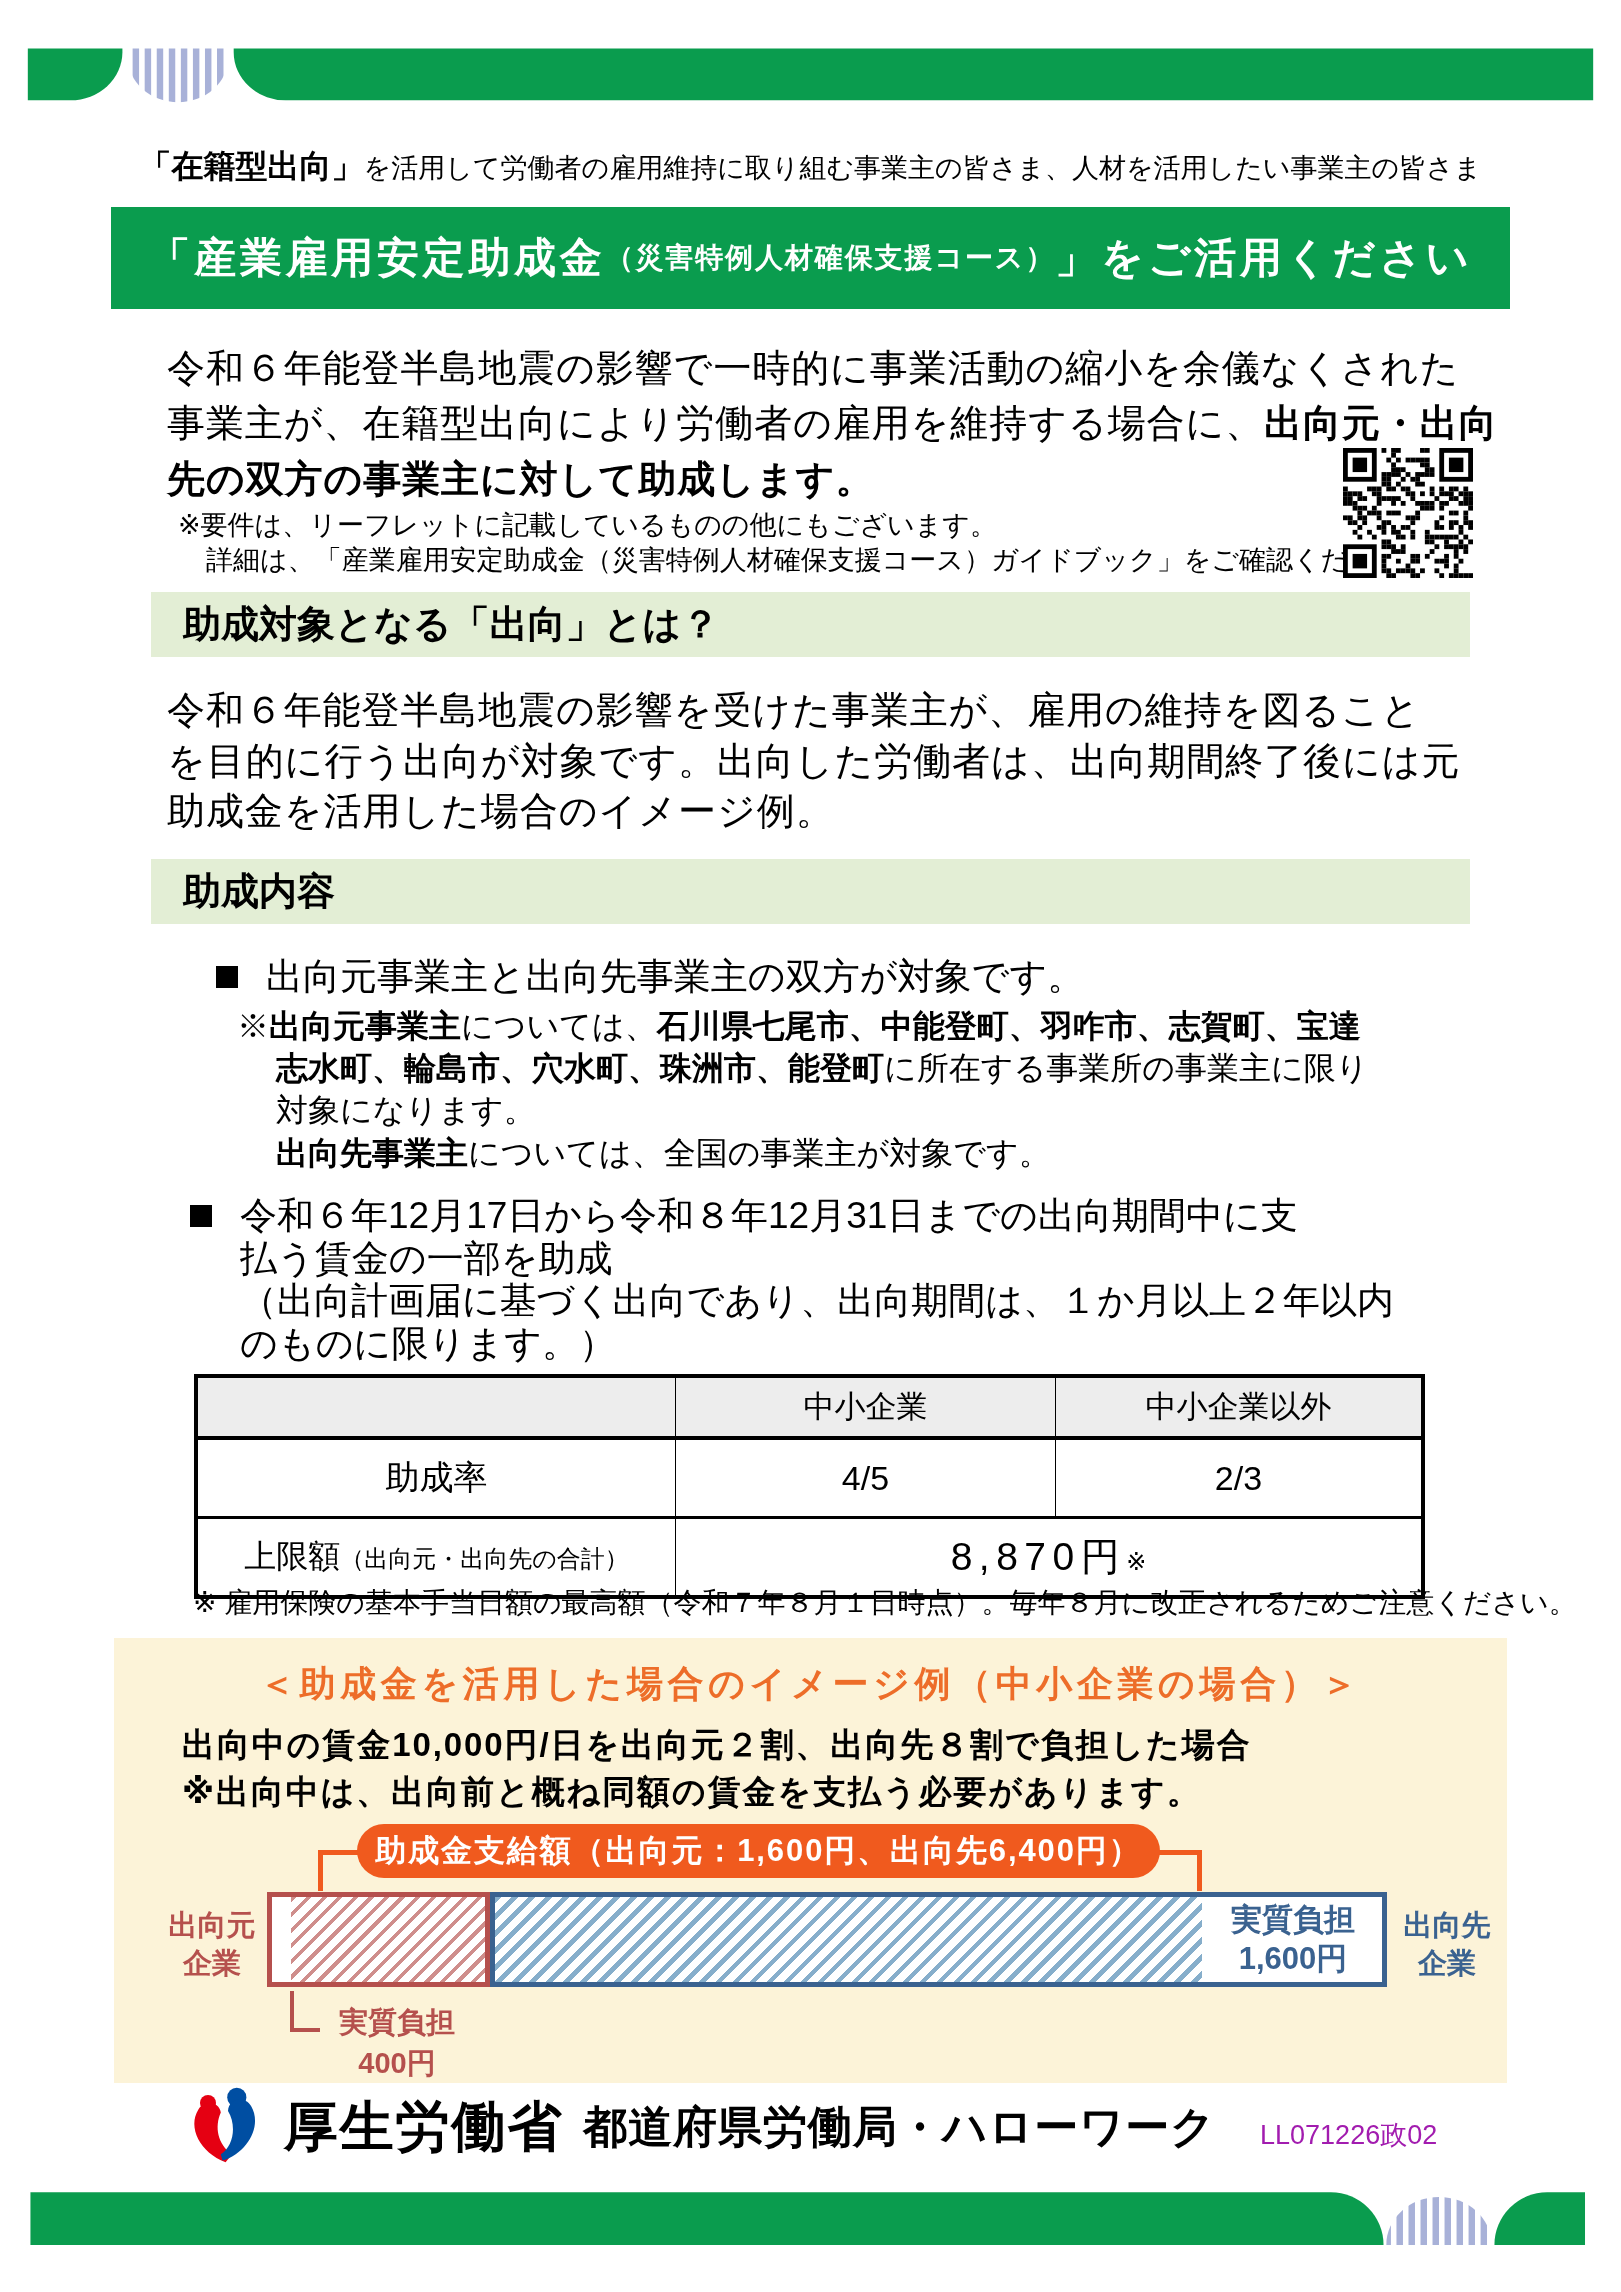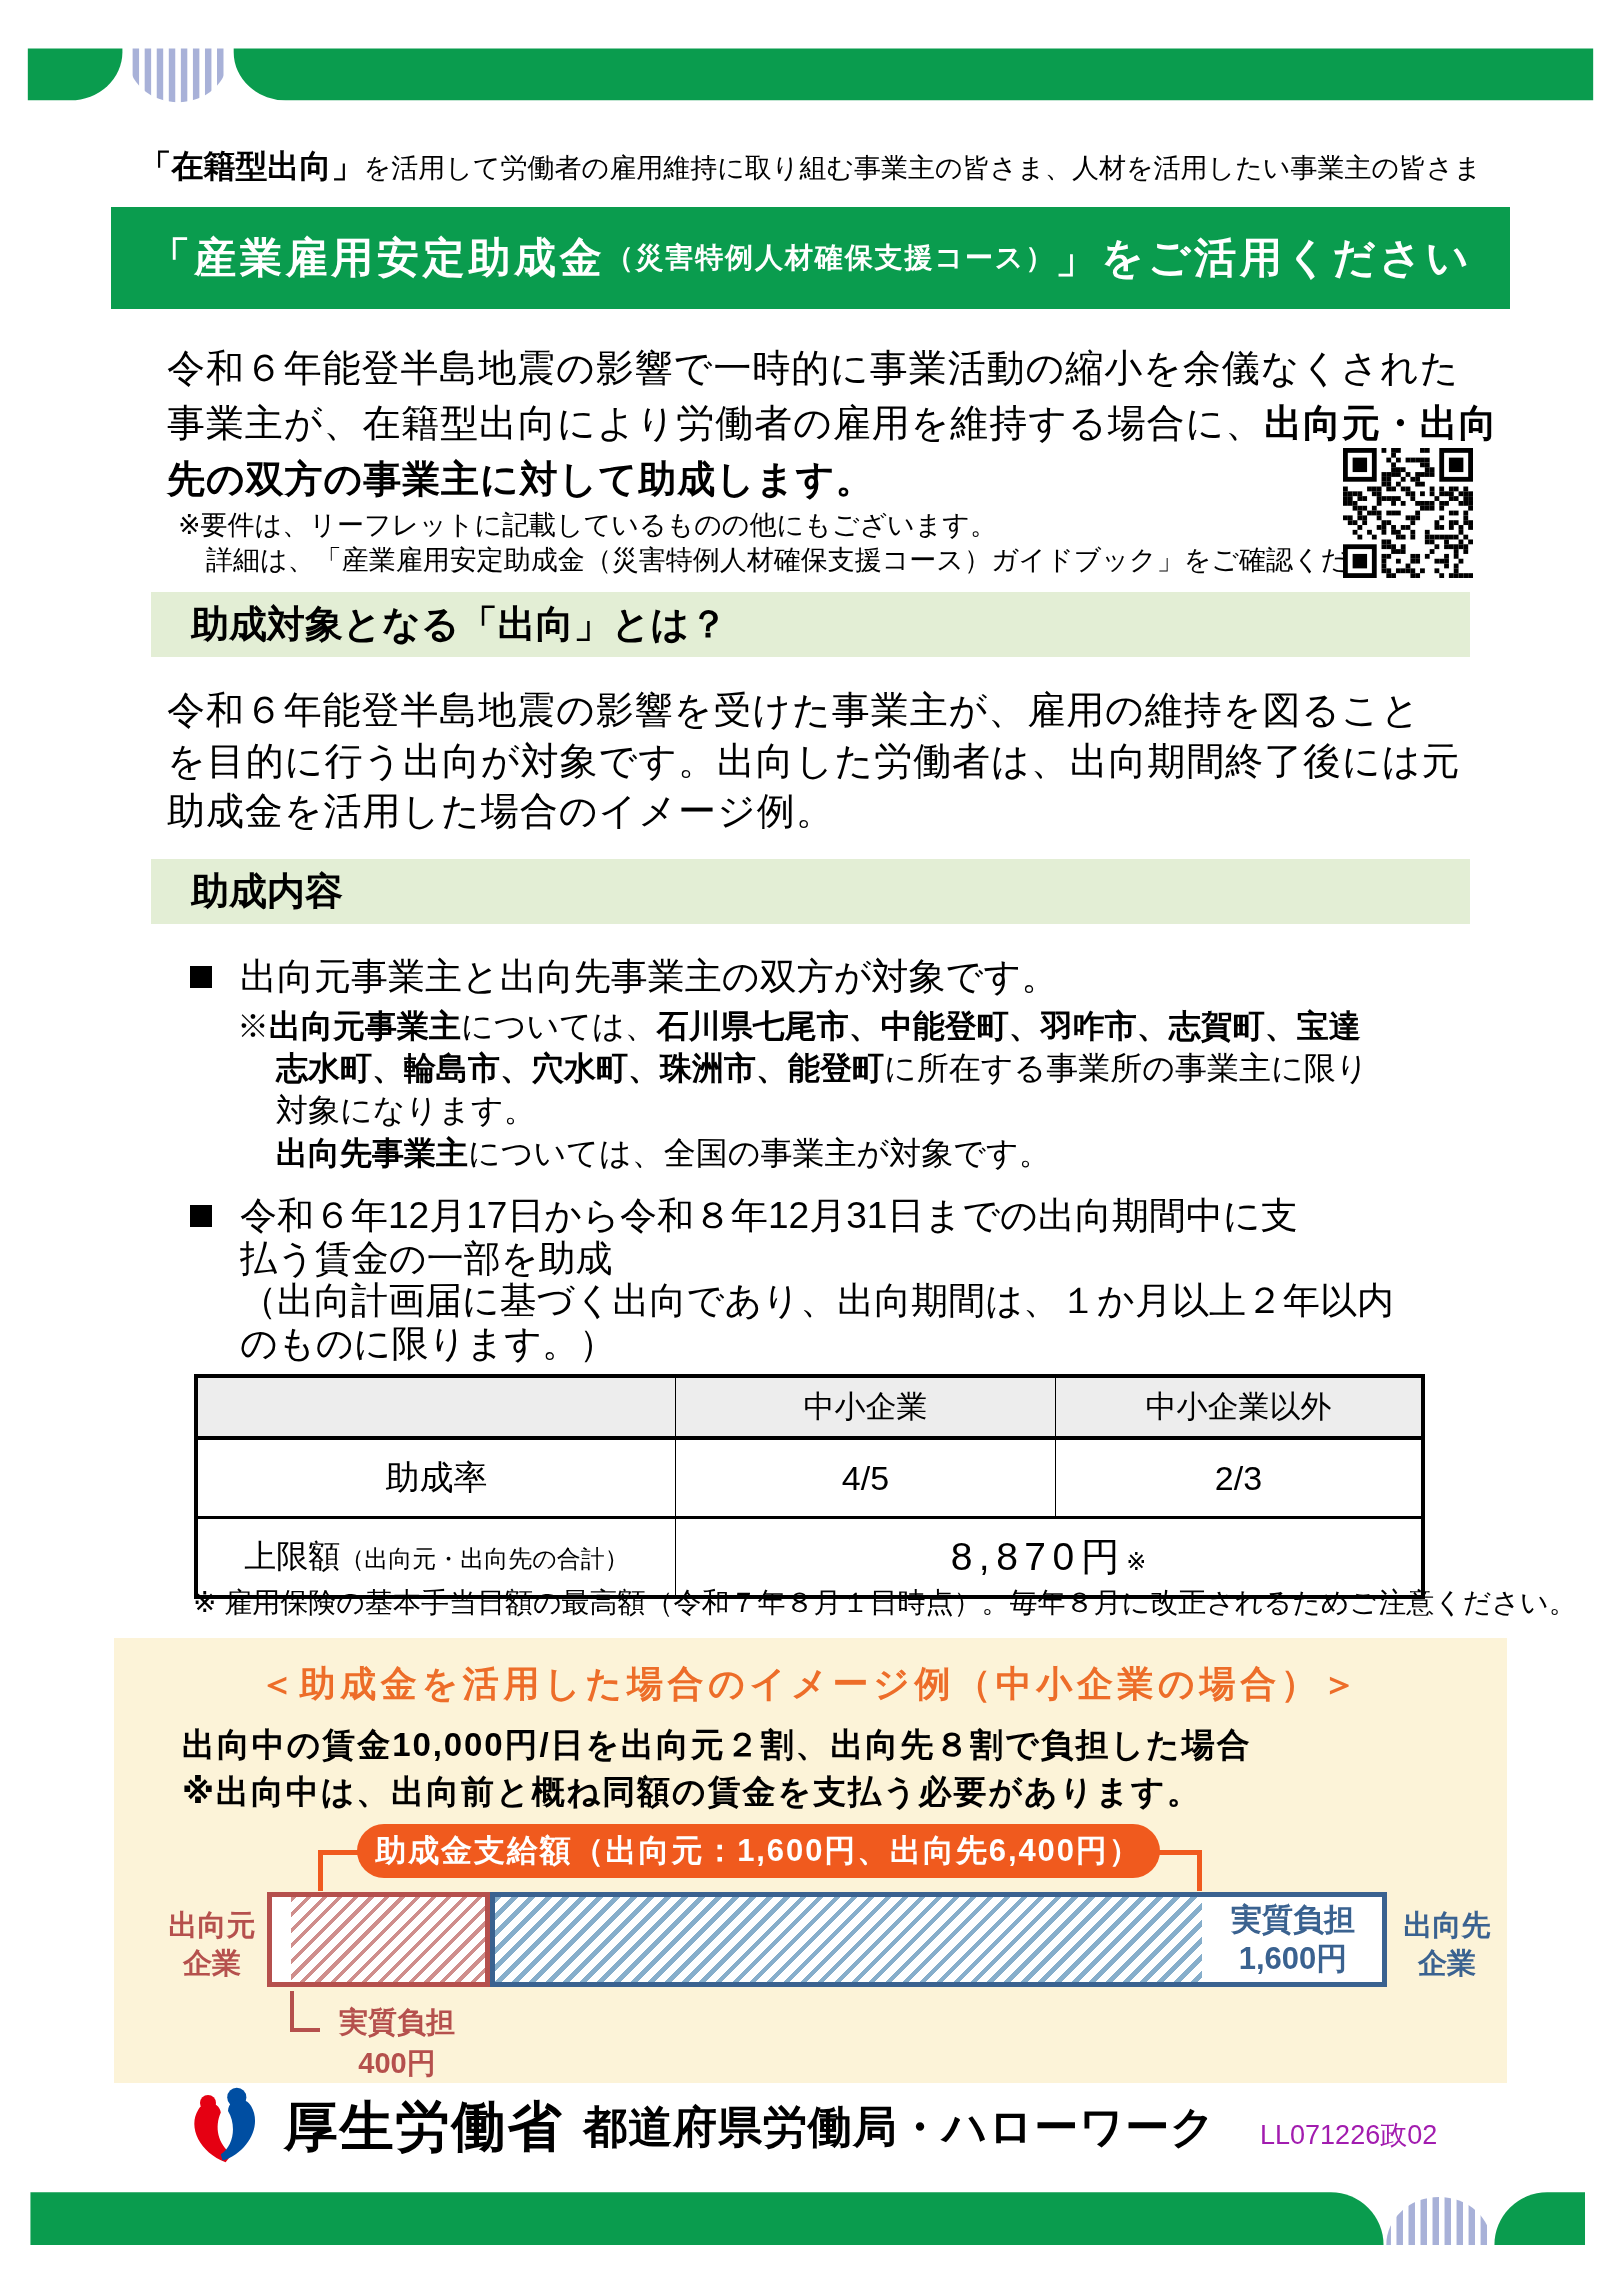--- a/index.html
+++ b/index.html
@@ -26,28 +26,28 @@
   .intro{left:167px;top:341px;width:1354px;font-size:38px;line-height:1.46;letter-spacing:0.9px;}
   .intro .b{font-weight:bold;}
 
   .intro-notes{left:178px;top:508px;font-size:27px;line-height:1.28;}
   .intro-notes .indent{padding-left:28px;}
 
   .qr{left:1343px;top:448px;width:130px;height:130px;}
 
   
   .sec-head{left:151px;top:592px;width:1319px;height:65px;background:#e3eed5;
-            display:flex;align-items:center;padding-left:40px;box-sizing:border-box;
+            display:flex;align-items:center;padding-left:32px;box-sizing:border-box;
             font-size:38px;font-weight:bold;}
   .sec-head2{top:859px;}
 
   .sec1-body{left:167px;top:685px;width:1354px;font-size:38px;line-height:1.33;letter-spacing:0.9px;}
 
   
-  .bullet-line{display:flex;align-items:center;}
+  .bullet-line{display:flex;align-items:center;margin-left:26px;}
   .sq{display:inline-block;width:22px;height:22px;background:#000;margin-right:28px;flex:0 0 auto;}
   .b1{left:190px;top:952px;font-size:37px;}
   .b1-note{left:237px;top:1005px;font-size:32px;line-height:1.32;font-family:Liberation Serif, serif;}
   .b1-note .cont{padding-left:39px;}
   .b1-note .bd{font-weight:bold;}
   .b2{left:190px;top:1195px;font-size:37px;line-height:1.15;}
   .b2 .cont{padding-left:50px;}
   .b2 .first{display:flex;align-items:center;}
 
   

